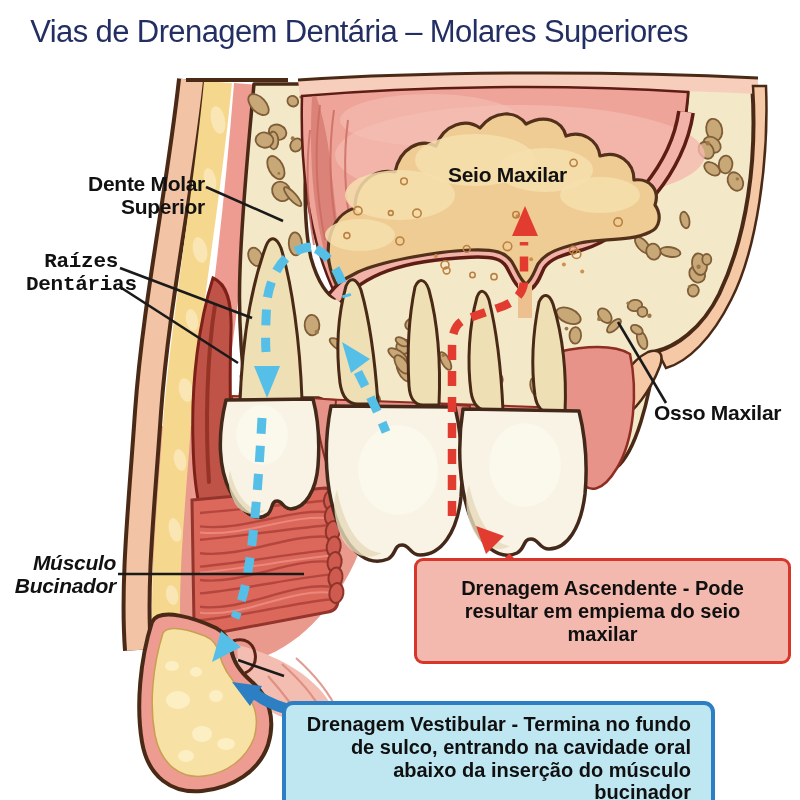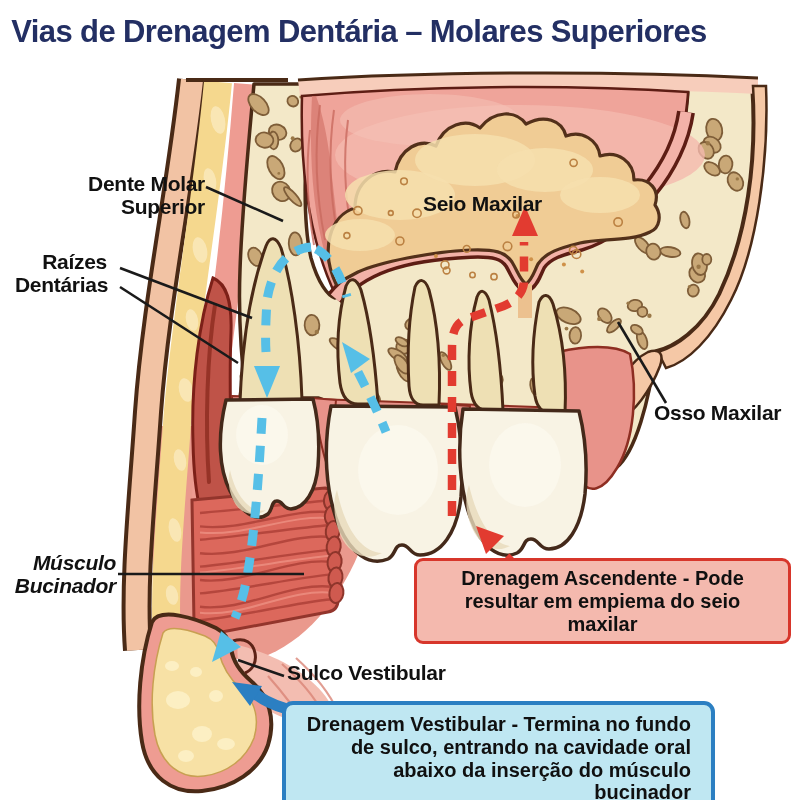--- a/index.html
+++ b/index.html
@@ -2,28 +2,28 @@
 <html><head>
 <meta charset="utf-8">
 <style>
   html,body{margin:0;padding:0;background:#fff;}
   #stage{position:relative;width:800px;height:800px;background:#ffffff;overflow:hidden;
          font-family:"Liberation Sans",sans-serif;}
   #art{position:absolute;left:0;top:0;z-index:1;}
   .lbl{position:absolute;z-index:2;font-weight:bold;font-size:21px;line-height:1.1;
        color:#111;letter-spacing:-0.3px;white-space:normal;}
   .lbl.right{text-align:right;}
-  .lbl.center{text-align:left;margin-top:29px;}
+  .lbl.center{text-align:right;}
   #page-title{position:absolute;z-index:2;left:0;top:14px;width:718px;text-align:center;
-       font-weight:bold;font-size:31px;letter-spacing:-0.6px;}
+       font-weight:normal;font-size:31px;letter-spacing:-0.6px;}
   .callout{position:absolute;z-index:2;font-weight:bold;font-size:20px;line-height:1.14;
        color:#101010;box-sizing:border-box;}
   #callout-ascendente{left:414px;top:558px;width:377px;min-height:62px;border-radius:9px;
        border:3.5px solid #d7362b;background:#f4b9ae;display:flex;align-items:center;
-       justify-content:center;text-align:center;padding:6px 10px;}
+       justify-content:center;text-align:center;padding:16px 10px;}
   #callout-vestibular{left:282px;top:701px;width:433px;min-height:88px;border-radius:11px;
        border:4px solid #2b7fc2;background:#bfe7f2;text-align:right;padding:8px 20px;}
 </style>
 </head>
 <body>
 
 <div id="stage">
 
   <svg id="art" width="800" height="800" viewBox="0 0 800 800">
       <g>
@@ -286,29 +286,28 @@
         <line x1="666" y1="403" x2="618" y2="322" stroke="#1a1a1a" stroke-width="2.6"></line>
         <line x1="118" y1="574" x2="304" y2="574" stroke="#1a1a1a" stroke-width="2.6"></line>
         <line x1="284" y1="676" x2="238" y2="660" stroke="#1a1a1a" stroke-width="2.6"></line>
       </g>
     </svg>
 
   <div id="page-title" style="color: rgb(35, 47, 99);">Vias de Drenagem Dentária – Molares Superiores</div>
 
   <div class="lbl right" style="left:58px;top:172px;width:147px;">Dente Molar Superior</div>
 
-  <div class="lbl right" style="left:15px;top:250px;width:92px;">Raízes Dentárias</div>
+  <div class="lbl right" style="left:26px;top:250px;width:92px;font-family:Liberation Mono, monospace;">Raízes Dentárias</div>
 
   <div class="lbl center" style="left:423px;top:163px;width:144px;">Seio Maxilar</div>
 
   <div class="lbl" style="left:654px;top:401px;width:150px;">Osso Maxilar</div>
 
   <div class="lbl right" style="left:12px;top:551px;width:104px;font-style:italic;">Músculo Bucinador</div>
 
-  <div class="lbl" style="left:287px;top:661px;width:180px;">Sulco Vestibular</div>
 
   <div class="callout" id="callout-ascendente" style="background: rgb(244, 185, 174); border-color: rgb(215, 54, 43);">
     <span>Drenagem Ascendente - Pode resultar em empiema do seio maxilar</span>
   </div>
 
   <div class="callout" id="callout-vestibular" style="background: rgb(191, 231, 242); border-color: rgb(43, 127, 194);">
     <span>Drenagem Vestibular - Termina no fundo de sulco, entrando na cavidade oral abaixo da inserção do músculo bucinador</span>
   </div>
 </div>
 

